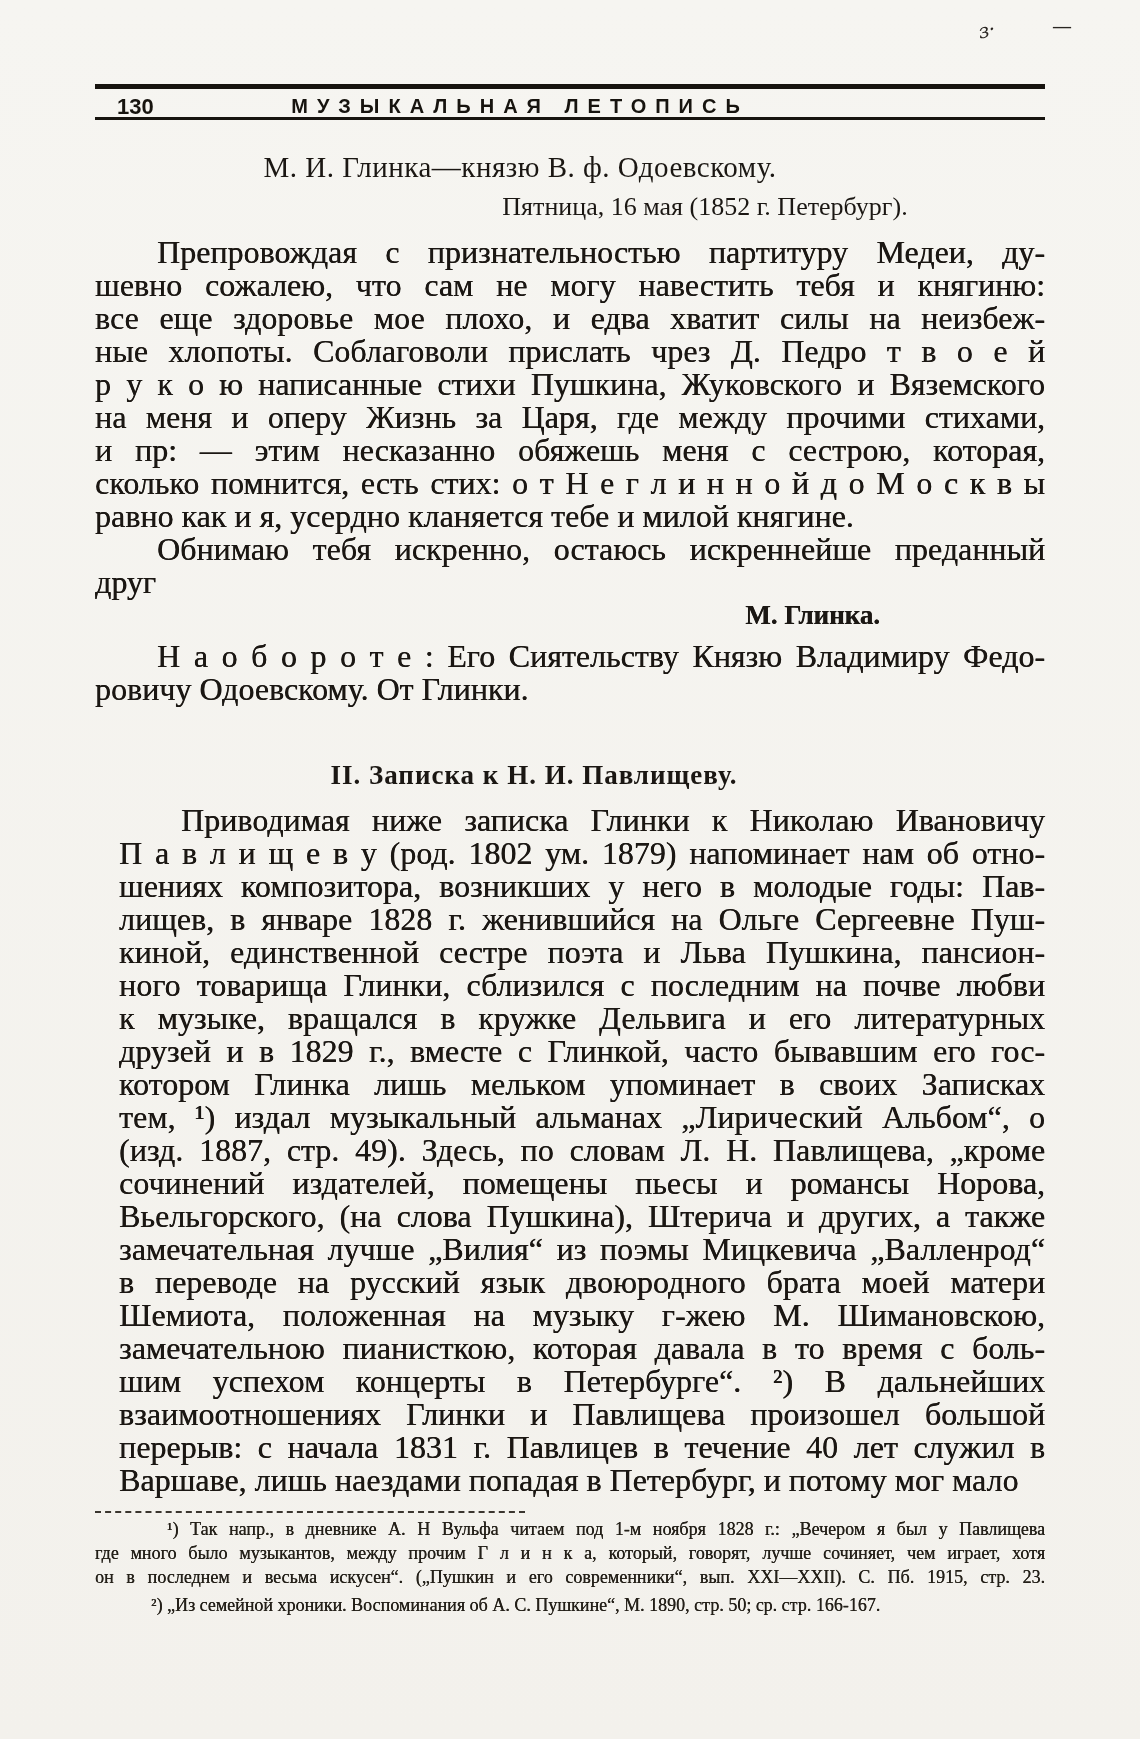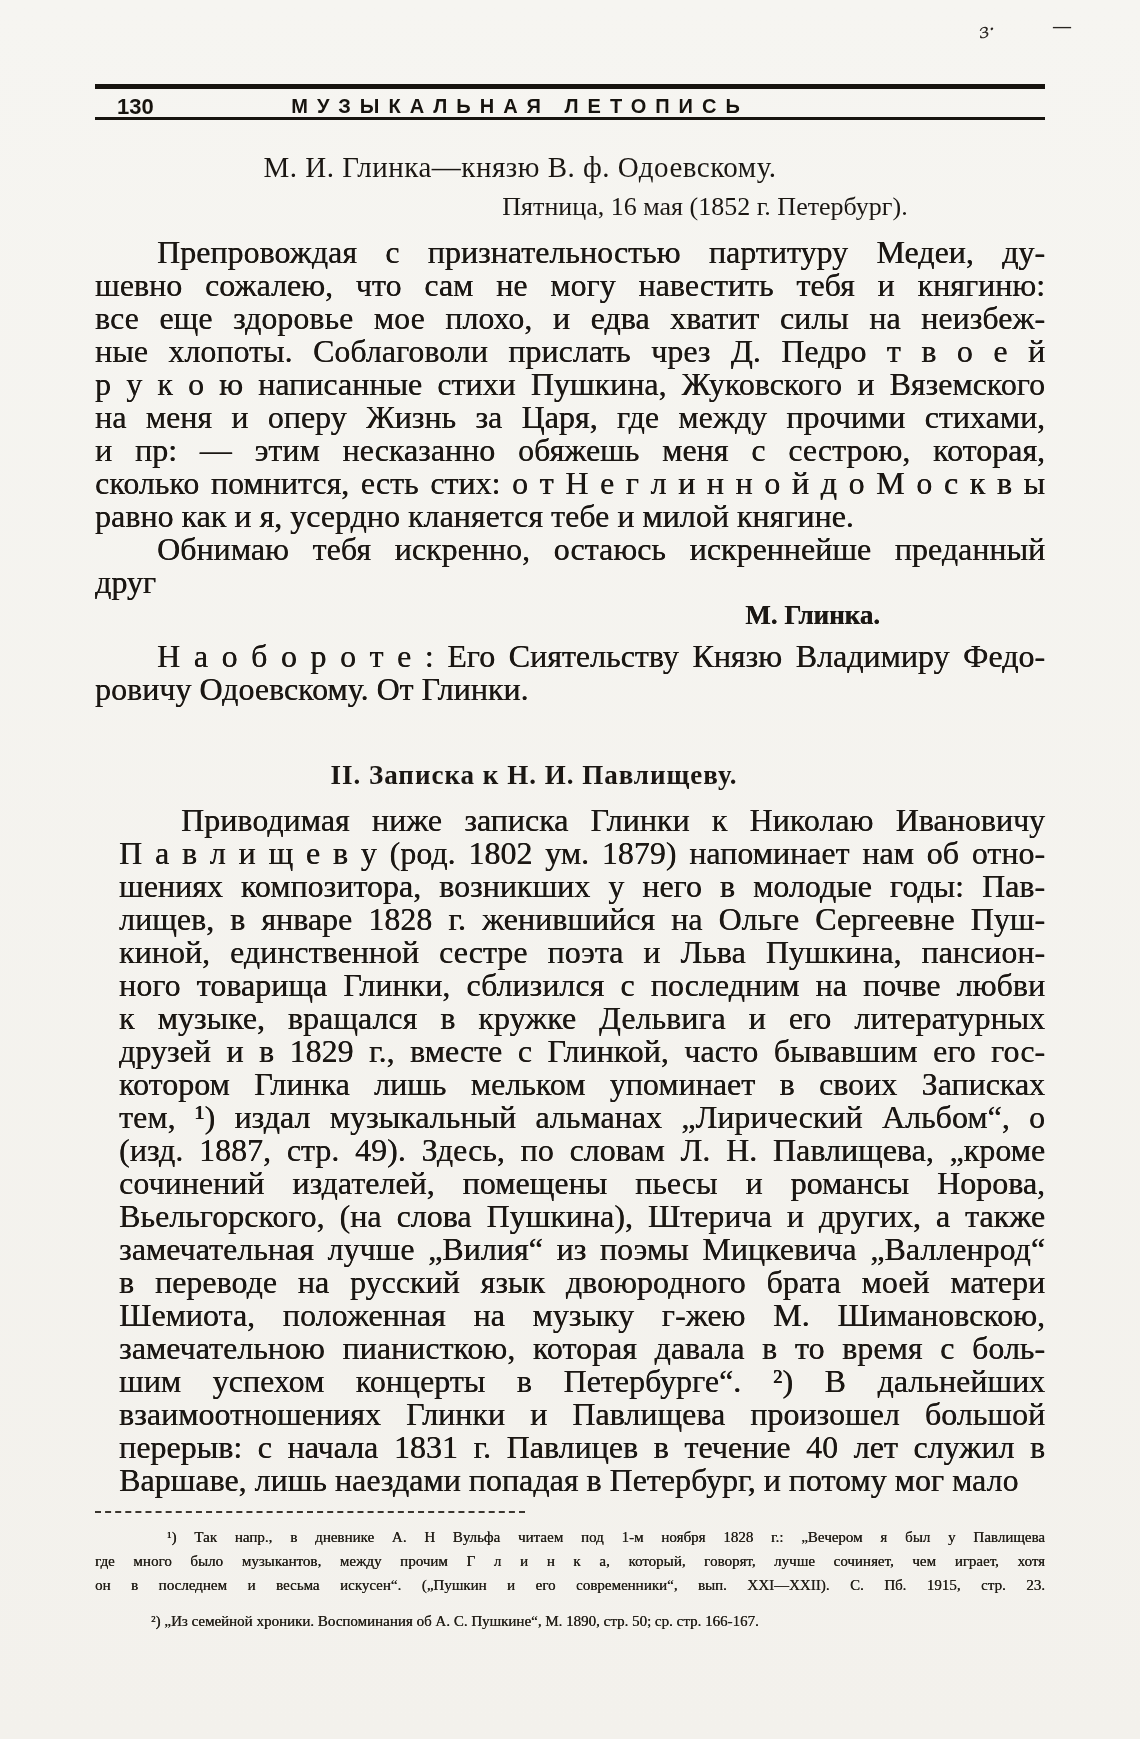--- a/index.html
+++ b/index.html
@@ -66,21 +66,21 @@
     position:relative;left:-36px;
     margin-top:52px;line-height:34px;text-align:center;
     font-size:27px;font-weight:bold;letter-spacing:1px;
   }
   .section-body{margin-top:12px;margin-left:24px;}
   
   .fn-rule{
     margin-top:14px;width:430px;height:0;
     border-top:2px dashed #3a352f;
   }
-  .footnotes{margin-top:12px;font-size:15px;line-height:24px;color:#242019;}
+  .footnotes{margin-top:4px;font-size:18px;line-height:24px;color:#242019;}
   .footnotes .tline{text-shadow:.25px 0 0 currentColor;}
   .fn-1 .tline:first-child{text-indent:72px;}
   .fn-1 .tlast{text-align-last:justify;}
   .fn-2 .tline:first-child{text-indent:56px;}
 </style>
 </head>
 <body>
 
 <div class="page">
 

